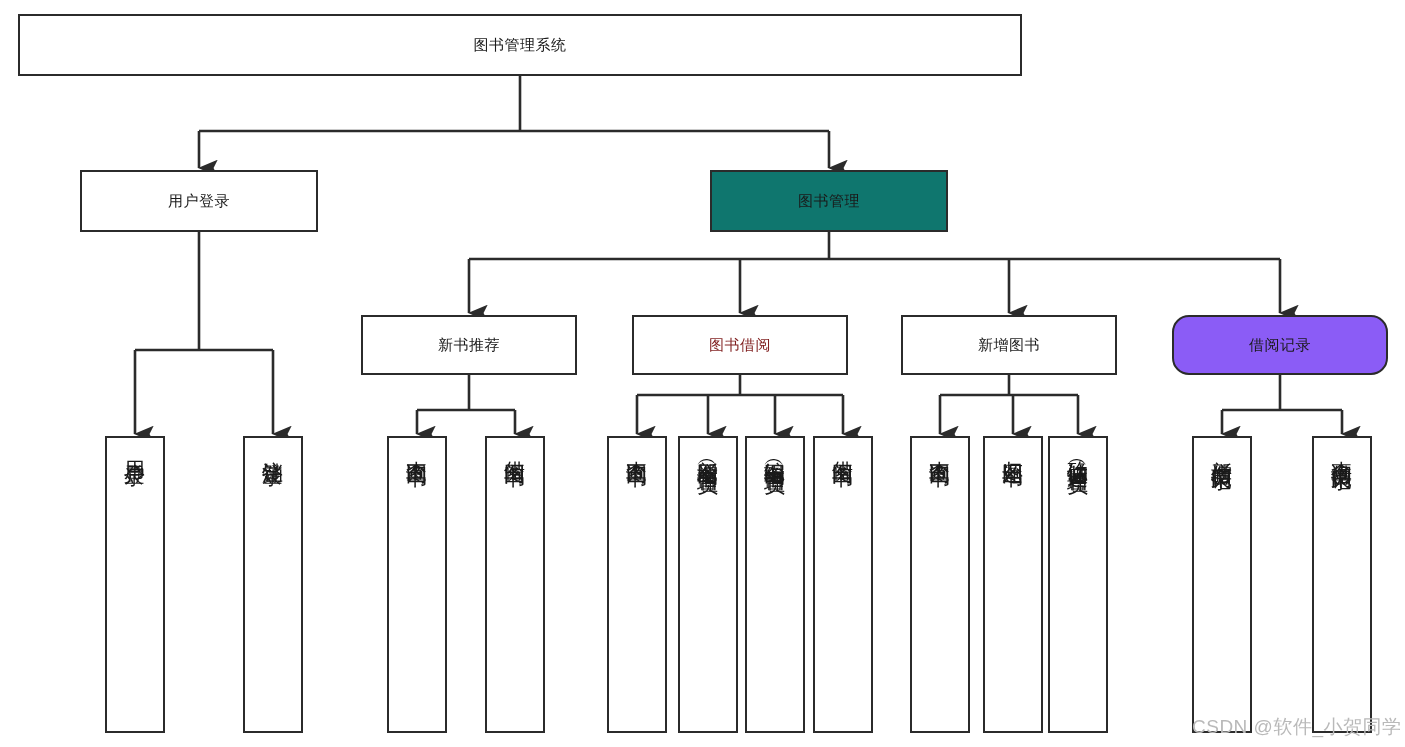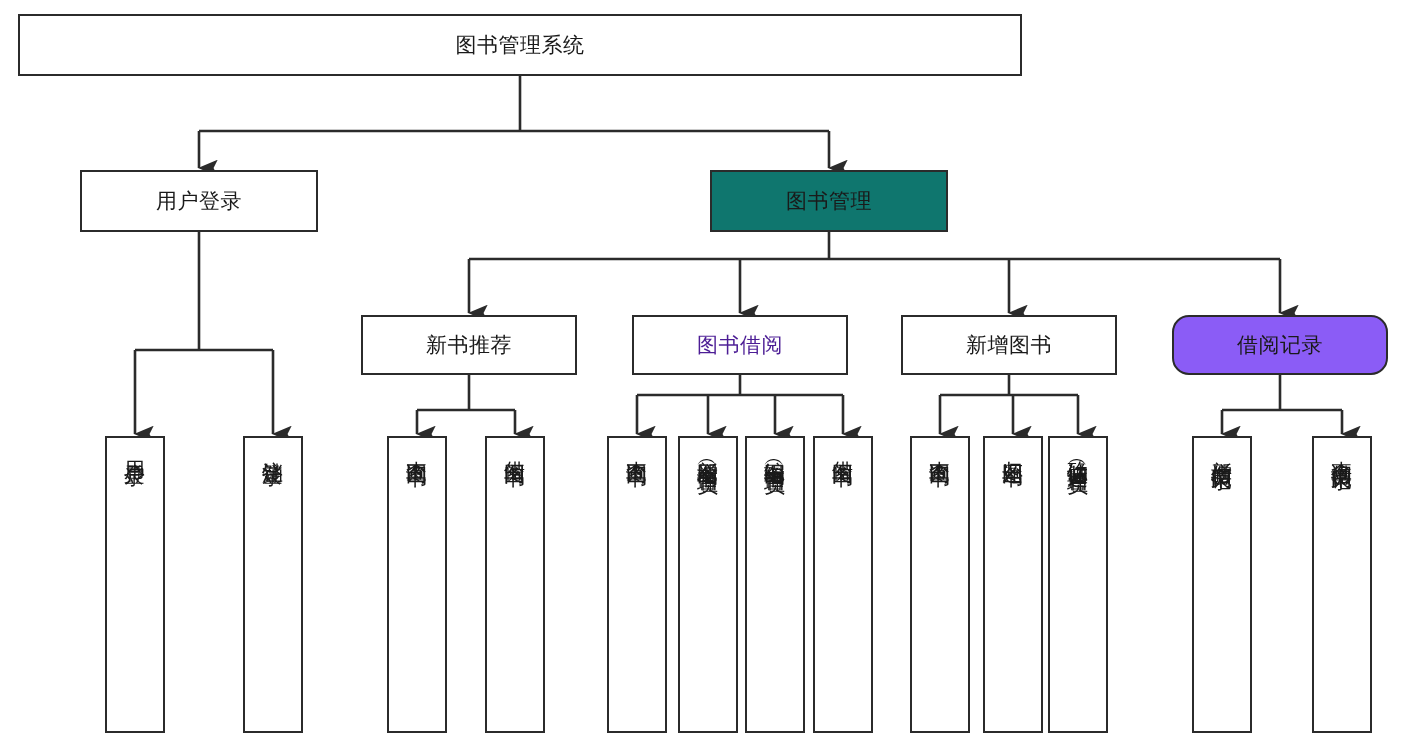--- a/index.html
+++ b/index.html
@@ -35,21 +35,21 @@
     justify-content: center;
     overflow: hidden;
   }
   .node-label {
     color: #1a1a1a;
     text-align: center;
     line-height: 1.12;
     white-space: pre;
   }
   .node.horiz .node-label {
-    font-size: 21px;
+    font-size: 15px;
     letter-spacing: 0.5px;
     text-align: right;
   }
   .node.vert {
     align-items: flex-start;
     justify-content: center;
     padding-top: 6px;
   }
   .node.vert .node-label {
     writing-mode: vertical-rl;
@@ -122,21 +122,21 @@
       <div class="node horiz" style="left: 80px; top: 170px; width: 238px; height: 62px; border-color: rgb(43, 43, 43); background: rgb(255, 255, 255);">
         <span class="node-label" style="color: rgb(26, 26, 26);">用户登录</span>
       </div>
       <div class="node horiz" style="left: 710px; top: 170px; width: 238px; height: 62px; border-color: rgb(43, 43, 43); background: #0f766e;">
         <span class="node-label" style="color: rgb(26, 26, 26);">图书管理</span>
       </div>
       <div class="node horiz" style="left: 361px; top: 315px; width: 216px; height: 60px; border-color: rgb(43, 43, 43); background: rgb(255, 255, 255);">
         <span class="node-label" style="color: rgb(26, 26, 26);">新书推荐</span>
       </div>
       <div class="node horiz" style="left: 632px; top: 315px; width: 216px; height: 60px; border-color: rgb(43, 43, 43); background: rgb(255, 255, 255);">
-        <span class="node-label" style="color: #4c1d95;">图书借阅</span>
+        <span class="node-label" style="color: #7f1d1d;">图书借阅</span>
       </div>
       <div class="node horiz" style="left: 901px; top: 315px; width: 216px; height: 60px; border-color: rgb(43, 43, 43); background: rgb(255, 255, 255);">
         <span class="node-label" style="color: rgb(26, 26, 26);">新增图书</span>
       </div>
       <div class="node horiz" style="left: 1172px; top: 315px; width: 216px; height: 60px; border-color: rgb(43, 43, 43); background: #8b5cf6; border-radius: 17px;">
         <span class="node-label" style="color: rgb(26, 26, 26);">借阅记录</span>
       </div>
       <div class="node vert" style="left: 105px; top: 436px; width: 60px; height: 297px; border-color: rgb(43, 43, 43); background: rgb(255, 255, 255);">
         <span class="node-label" style="color: rgb(26, 26, 26);">用户登录</span>
       </div>
@@ -171,14 +171,15 @@
         <span class="node-label" style="color: rgb(26, 26, 26);">确认归还（管理员）</span>
       </div>
       <div class="node vert" style="left: 1192px; top: 436px; width: 60px; height: 297px; border-color: rgb(43, 43, 43); background: rgb(255, 255, 255);">
         <span class="node-label" style="color: rgb(26, 26, 26);">新增借阅记录</span>
       </div>
       <div class="node vert" style="left: 1312px; top: 436px; width: 60px; height: 297px; border-color: rgb(43, 43, 43); background: rgb(255, 255, 255);">
         <span class="node-label" style="color: rgb(26, 26, 26);">查询借阅记录</span>
       </div>
     </div>
 
+  <div class="watermark" style="left: 1192px; top: 714px; color: rgb(185, 185, 185);">CSDN @软件_小贺同学</div>
 
 </div>
 
 </body></html>

